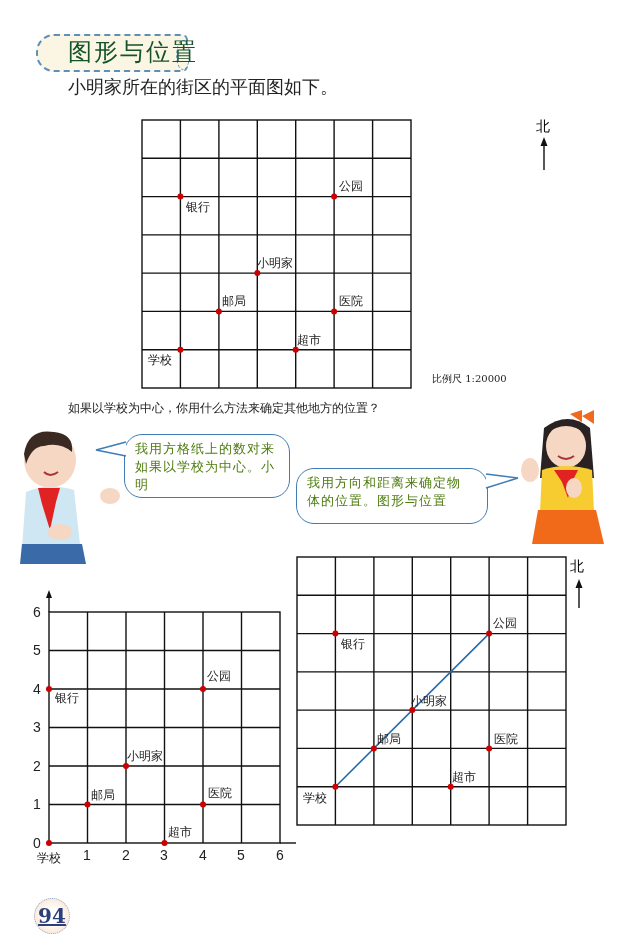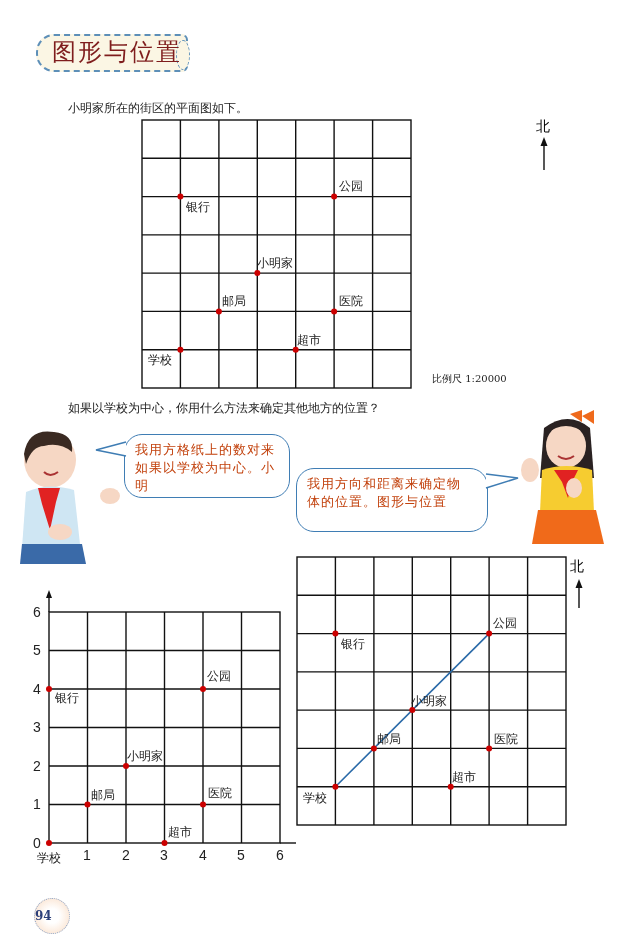--- a/index.html
+++ b/index.html
@@ -1,29 +1,29 @@
 <!DOCTYPE html>
 <html><head>
 <meta charset="utf-8">
 <style>
   html,body{margin:0;padding:0;}
   body{width:626px;height:944px;background:#ffffff;position:relative;overflow:hidden;font-family:"DejaVu Serif","Liberation Serif",serif;color:#222;}
   .abs{position:absolute;}
   .title-box{left:36px;top:34px;width:152px;height:38px;background:#fbf6e4;border:2px dashed #5d8fb8;border-radius:18px 6px 6px 18px;box-sizing:border-box;}
-  .title-text{left:52px;top:36px;font-size:24px;color:#7f1d1d;letter-spacing:2px;font-family:"DejaVu Serif",serif;}
+  .title-text{left:68px;top:36px;font-size:24px;color:#14532d;letter-spacing:2px;font-family:"DejaVu Serif",serif;}
   .title-cap{left:176px;top:40px;width:14px;height:30px;border:1.5px dashed #5d8fb8;border-radius:50%;background:#fbf6e4;box-sizing:border-box;}
-  .intro{left:68px;top:100px;font-size:12px;}
+  .intro{left:68px;top:75px;font-size:18px;}
   .question{left:68px;top:400px;font-size:12px;}
   .grid-svg{position:absolute;}
   .lbl{font-size:12px;fill:#222;font-family:"DejaVu Serif",serif;}
   .num{font-size:14px;fill:#222;font-family:"Liberation Sans",sans-serif;}
   .north{font-size:14px;font-family:"DejaVu Serif",serif;}
   .scale{left:432px;top:372px;font-size:10px;}
-  .bubble{border:1.6px solid #3f7db4;border-radius:18px;background:#fff;color:#c2410c;font-size:13px;line-height:18px;padding:6px 10px;box-sizing:border-box;letter-spacing:1px;}
-  .page-num{left:34px;top:898px;width:36px;height:36px;border-radius:50%;background:radial-gradient(circle,#fff 30%,#f9dcc4 100%);border:1.5px dotted #8fa6c8;box-sizing:border-box;text-align:left;line-height:34px;font-size:12px;color:#2c3f7a;font-weight:bold;}
+  .bubble{border:1.6px solid #3f7db4;border-radius:18px;background:#fff;color:#4d7c0f;font-size:13px;line-height:18px;padding:6px 10px;box-sizing:border-box;letter-spacing:1px;font-family:Liberation Mono, monospace;}
+  .page-num{left:34px;top:898px;width:36px;height:36px;border-radius:50%;background:radial-gradient(circle,#fff 30%,#f9dcc4 100%);border:1.5px dotted #8fa6c8;box-sizing:border-box;text-align:center;line-height:34px;font-size:20px;color:#2c3f7a;font-weight:bold;text-decoration:underline;}
 </style>
 </head>
 <body>
 
 <div class="abs title-box"></div>
 <div class="abs title-cap"></div>
 <div class="abs title-text">图形与位置</div>
 
 <div class="abs intro">小明家所在的街区的平面图如下。</div>
 
@@ -83,21 +83,21 @@
 </svg>
 
 <div class="abs bubble" style="left:124px;top:434px;width:166px;height:64px;">
   <div>我用方格纸上的数对来</div>
   <div>如果以学校为中心。小明</div>
 </div>
 <svg class="grid-svg" style="left:94px;top:440px;" width="34" height="20">
   <path d="M32 2 L2 10 L32 16" stroke="#3f7db4" stroke-width="1.6" fill="#fff"></path>
 </svg>
 
-<div class="abs bubble" style="left:296px;top:468px;width:192px;height:64px;">
+<div class="abs bubble" style="left:296px;top:468px;width:192px;height:56px;">
   <div>我用方向和距离来确定物</div>
   <div>体的位置。图形与位置</div>
 </div>
 <svg class="grid-svg" style="left:484px;top:470px;" width="36" height="22">
   <path d="M2 4 L34 8 L2 18" stroke="#3f7db4" stroke-width="1.6" fill="#fff"></path>
 </svg>
 
 <svg class="grid-svg" style="left:508px;top:408px;" width="116" height="140">
   <path d="M36 20 Q60 2 82 20 L86 70 L32 70 Z" fill="#2a2222"></path>
   <ellipse cx="58" cy="38" rx="20" ry="22" fill="#f6d7c4"></ellipse>

